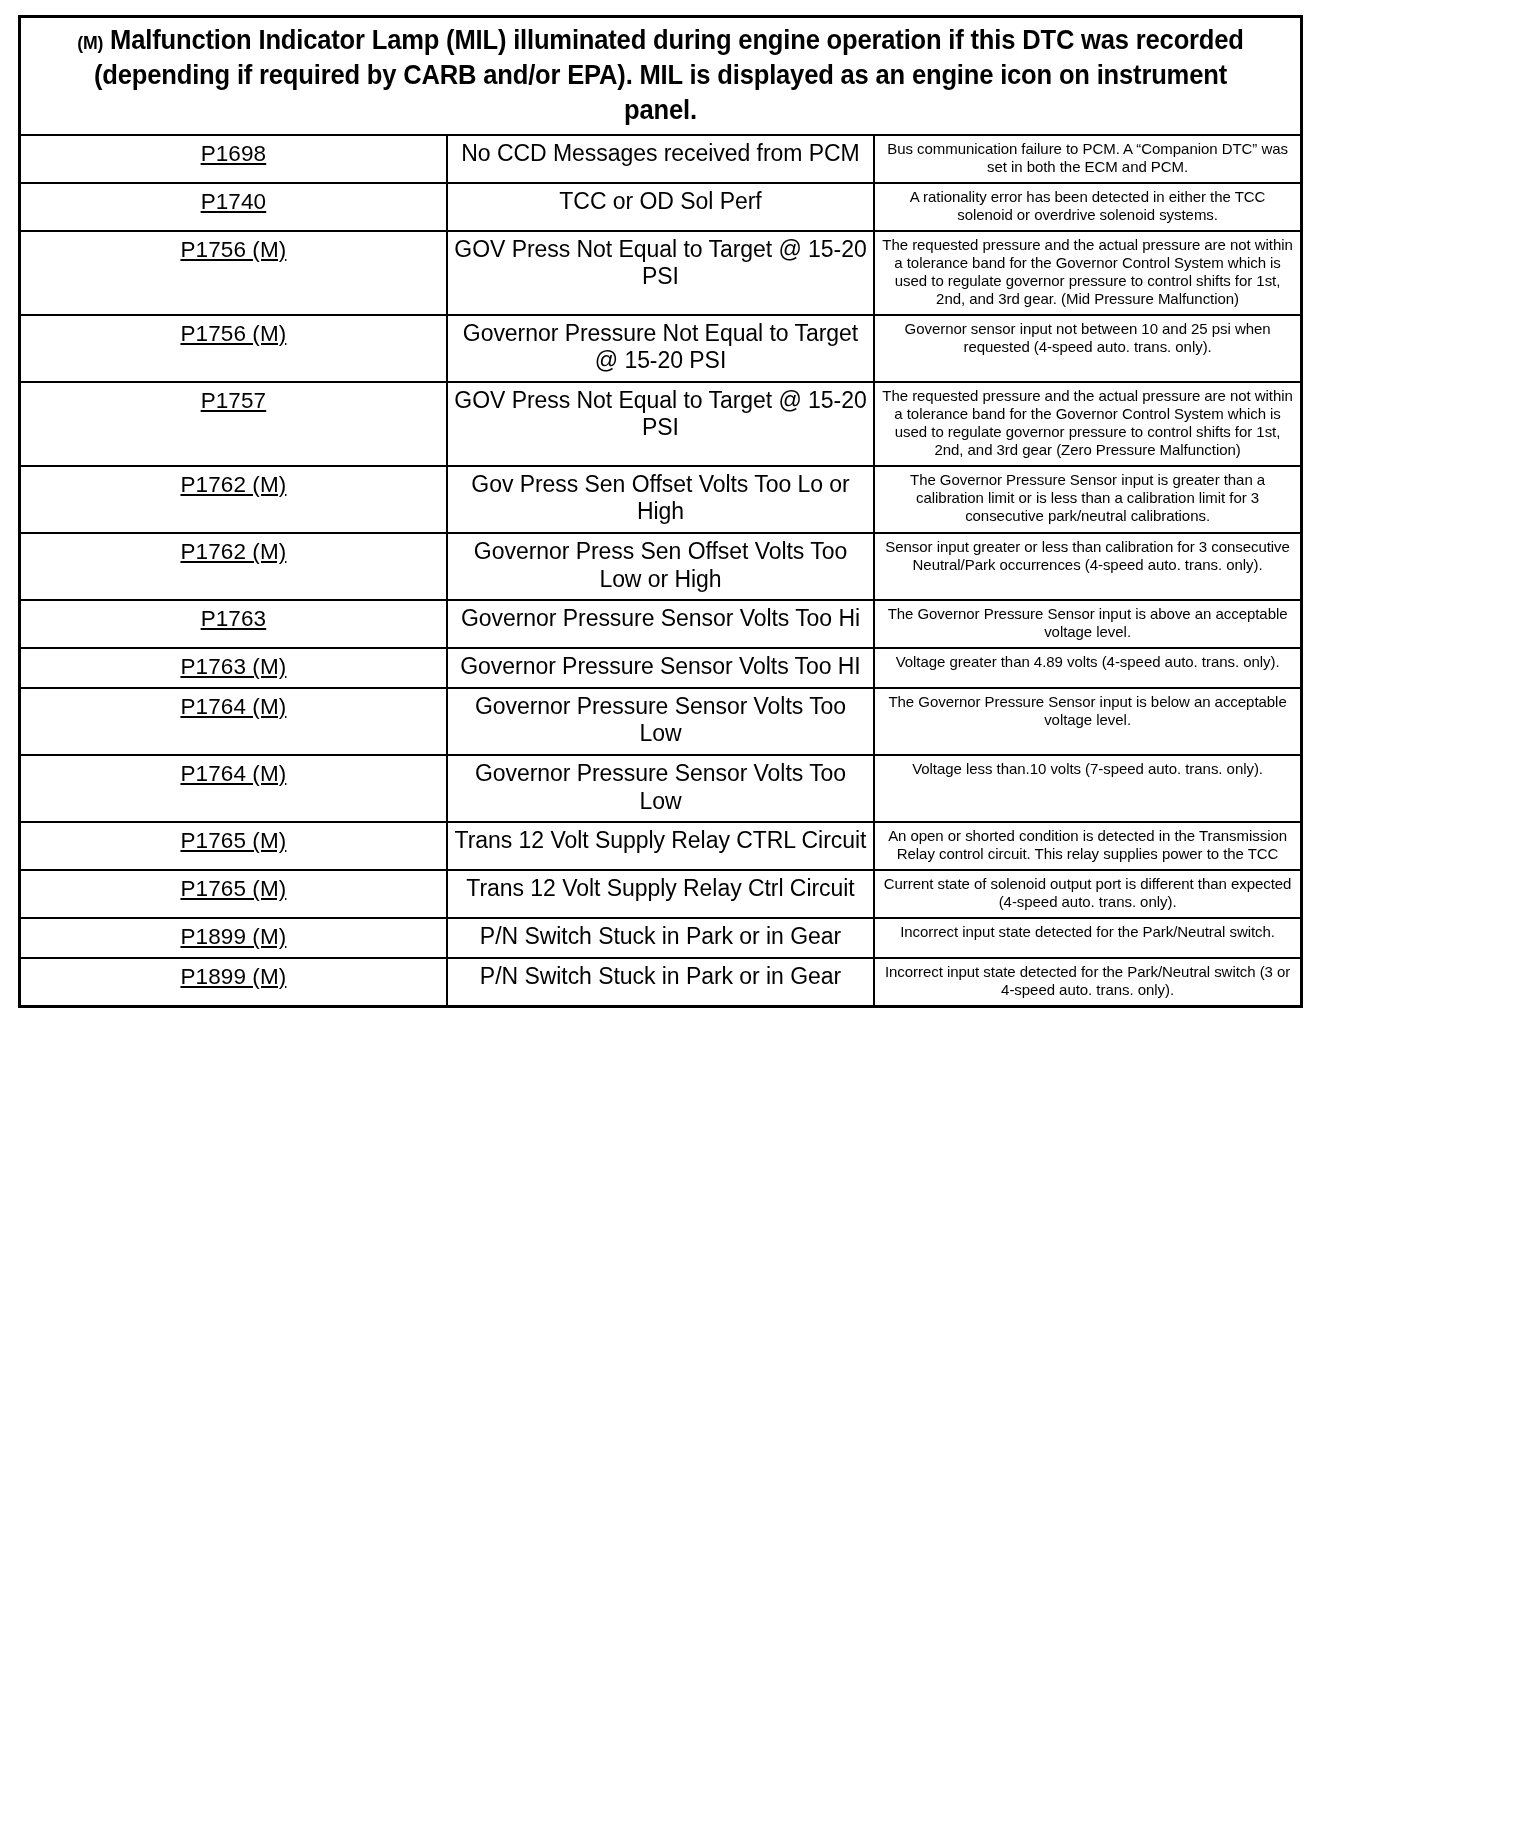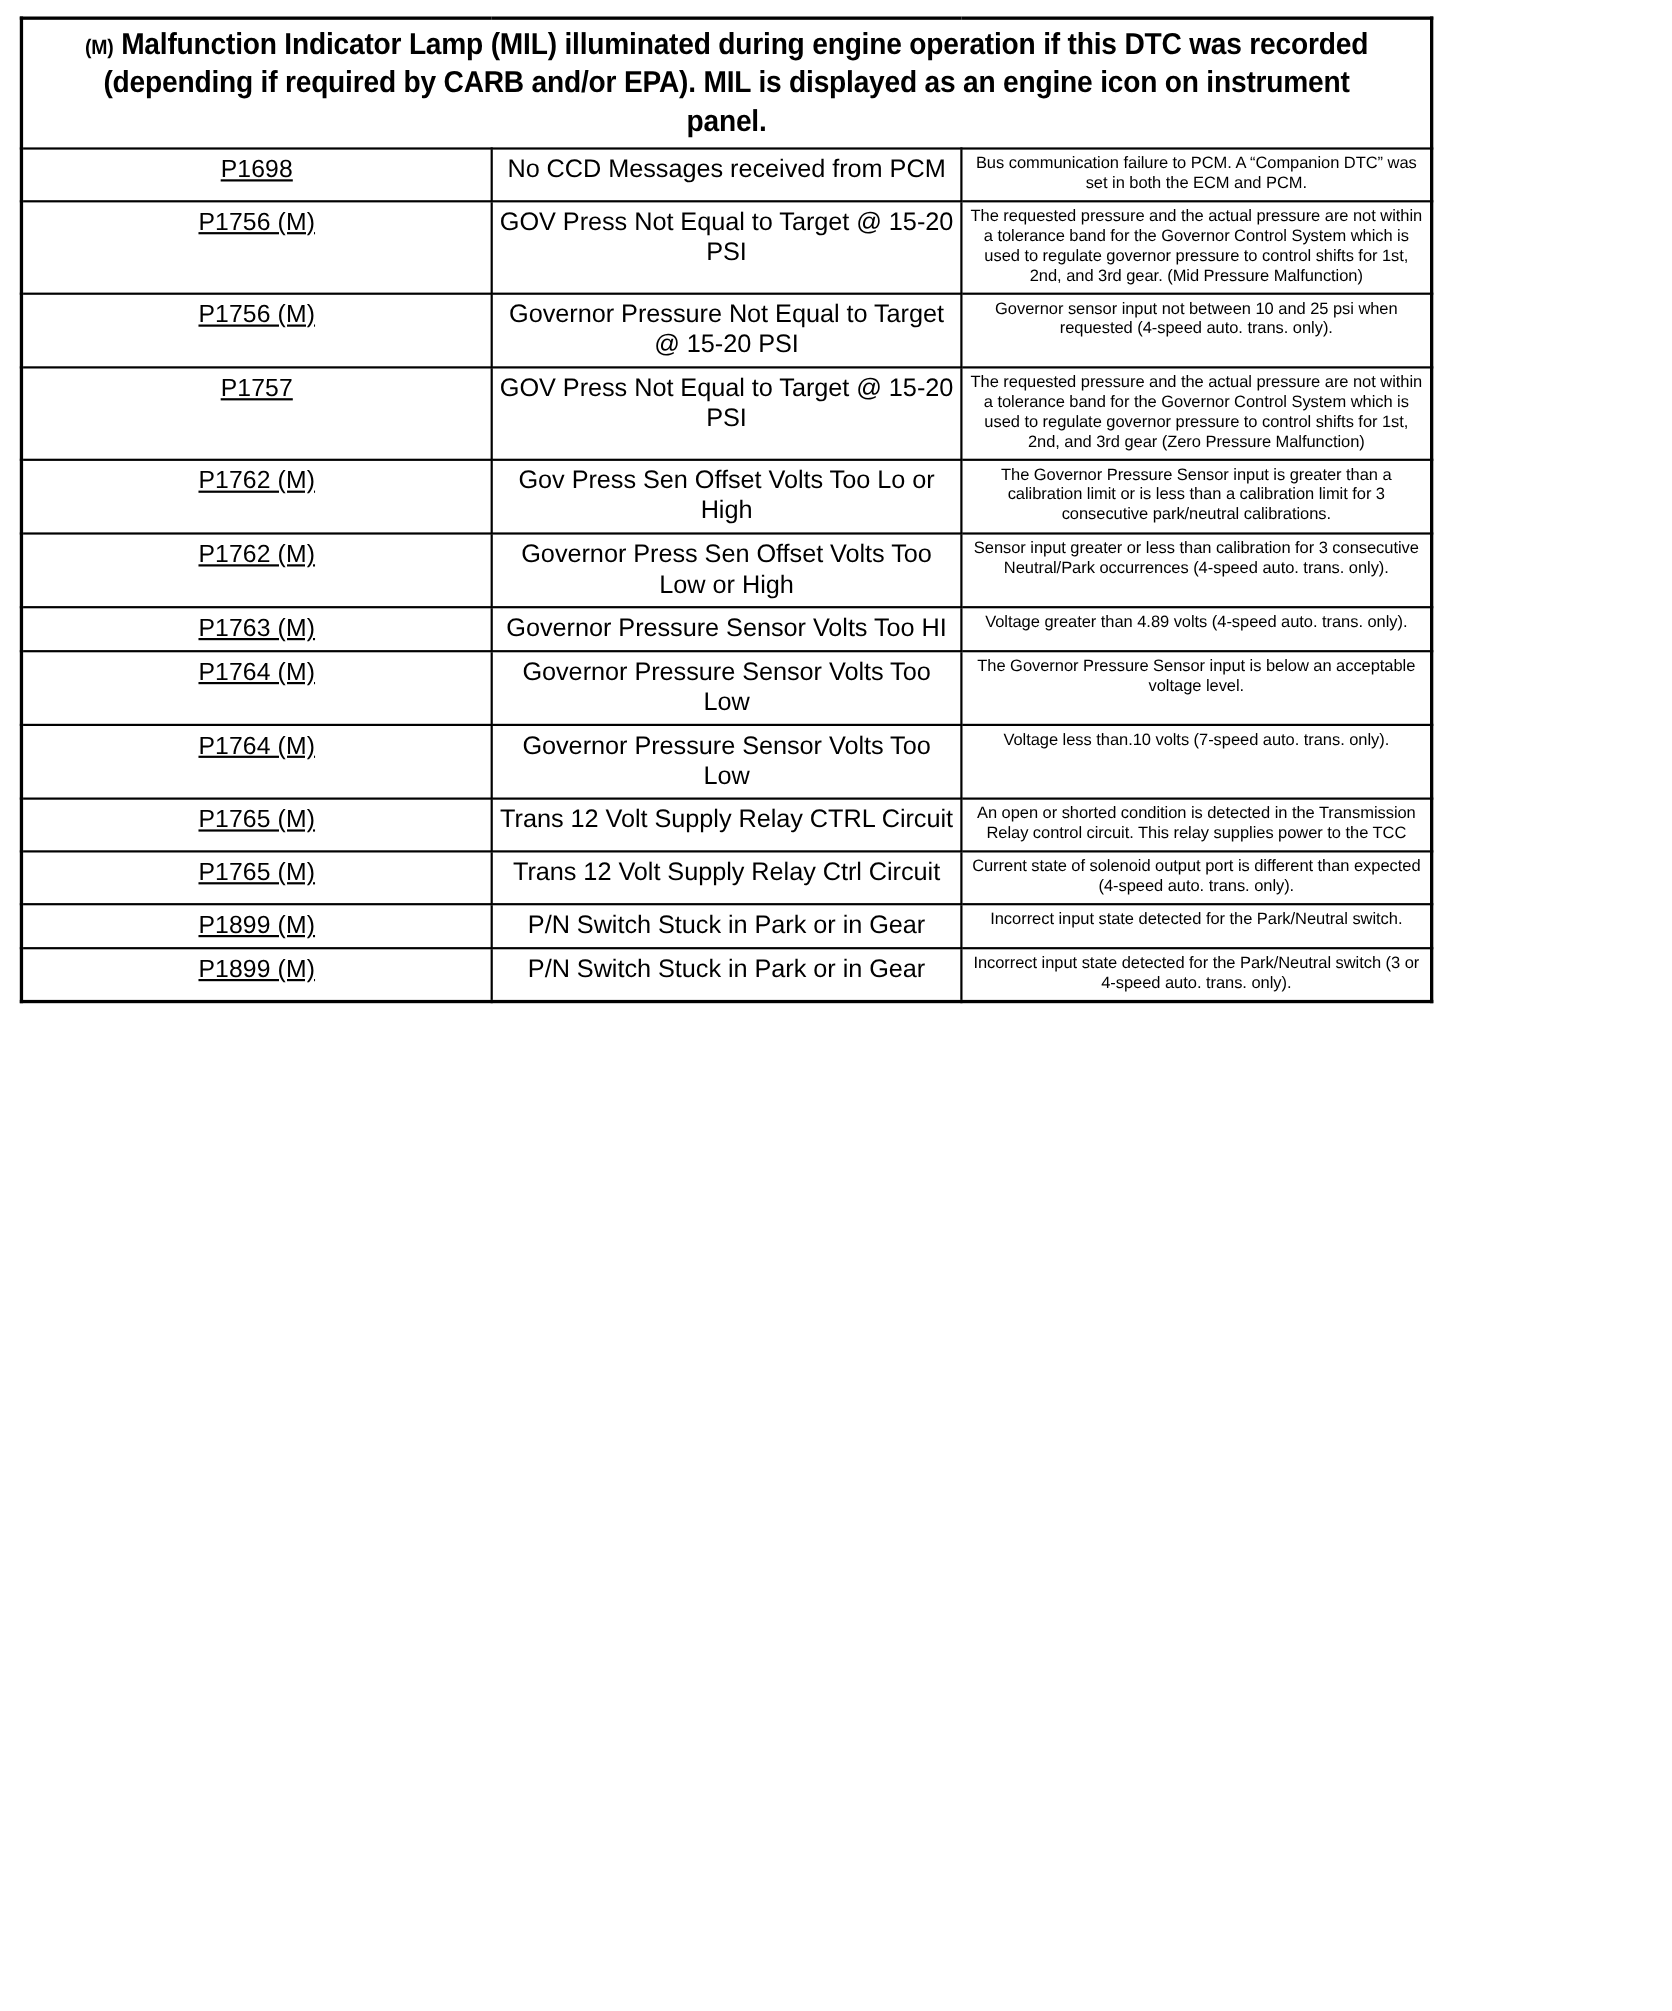--- a/index.html
+++ b/index.html
@@ -82,20 +82,25 @@
         <td class="hdr-cell" colspan="3">
           <span class="hdr-text"><span class="mil-tag">(M)</span> <span>Malfunction Indicator Lamp (MIL) illuminated during engine operation if this DTC was recorded (depending if required by CARB and/or EPA). MIL is displayed as an engine icon on instrument panel.</span></span>
         </td>
       </tr>
     <tr class="r">
           <td class="col-code cell-code">P1698</td>
           <td class="col-desc cell-desc">No CCD Messages received from PCM</td>
           <td class="col-detail cell-detail">Bus communication failure to PCM. A “Companion DTC” was set in both the ECM and PCM.</td>
         </tr>
         <tr class="r">
+          <td class="col-code cell-code">P1740</td>
+          <td class="col-desc cell-desc">TCC or OD Sol Perf</td>
+          <td class="col-detail cell-detail">A rationality error has been detected in either the TCC solenoid or overdrive solenoid systems.</td>
+        </tr>
+        <tr class="r">
           <td class="col-code cell-code">P1756 (M)</td>
           <td class="col-desc cell-desc">GOV Press Not Equal to Target @ 15-20 PSI</td>
           <td class="col-detail cell-detail">The requested pressure and the actual pressure are not within a tolerance band for the Governor Control System which is used to regulate governor pressure to control shifts for 1st, 2nd, and 3rd gear. (Mid Pressure Malfunction)</td>
         </tr>
         <tr class="r">
           <td class="col-code cell-code">P1756 (M)</td>
           <td class="col-desc cell-desc">Governor Pressure Not Equal to Target @  15-20 PSI</td>
           <td class="col-detail cell-detail">Governor sensor input not between 10 and 25 psi when requested (4-speed auto. trans. only).</td>
         </tr>
         <tr class="r">
@@ -105,20 +110,25 @@
         </tr>
         <tr class="r">
           <td class="col-code cell-code">P1762 (M)</td>
           <td class="col-desc cell-desc">Gov Press Sen Offset Volts Too Lo or High</td>
           <td class="col-detail cell-detail">The Governor Pressure Sensor input is greater than a calibration limit or is less than a calibration limit for 3 consecutive park/neutral calibrations.</td>
         </tr>
         <tr class="r">
           <td class="col-code cell-code">P1762 (M)</td>
           <td class="col-desc cell-desc">Governor Press Sen Offset Volts Too Low or High</td>
           <td class="col-detail cell-detail">Sensor input greater or less than calibration for 3 consecutive Neutral/Park occurrences (4-speed auto. trans. only).</td>
+        </tr>
+        <tr class="r">
+          <td class="col-code cell-code">P1763</td>
+          <td class="col-desc cell-desc">Governor Pressure Sensor Volts Too Hi</td>
+          <td class="col-detail cell-detail">The Governor Pressure Sensor input is above an acceptable voltage level.</td>
         </tr>
         <tr class="r">
           <td class="col-code cell-code">P1763 (M)</td>
           <td class="col-desc cell-desc">Governor Pressure Sensor Volts Too HI</td>
           <td class="col-detail cell-detail">Voltage greater than 4.89 volts (4-speed auto. trans. only).</td>
         </tr>
         <tr class="r">
           <td class="col-code cell-code">P1764 (M)</td>
           <td class="col-desc cell-desc">Governor Pressure Sensor Volts Too Low</td>
           <td class="col-detail cell-detail">The Governor Pressure Sensor input is below an acceptable voltage level.</td>

